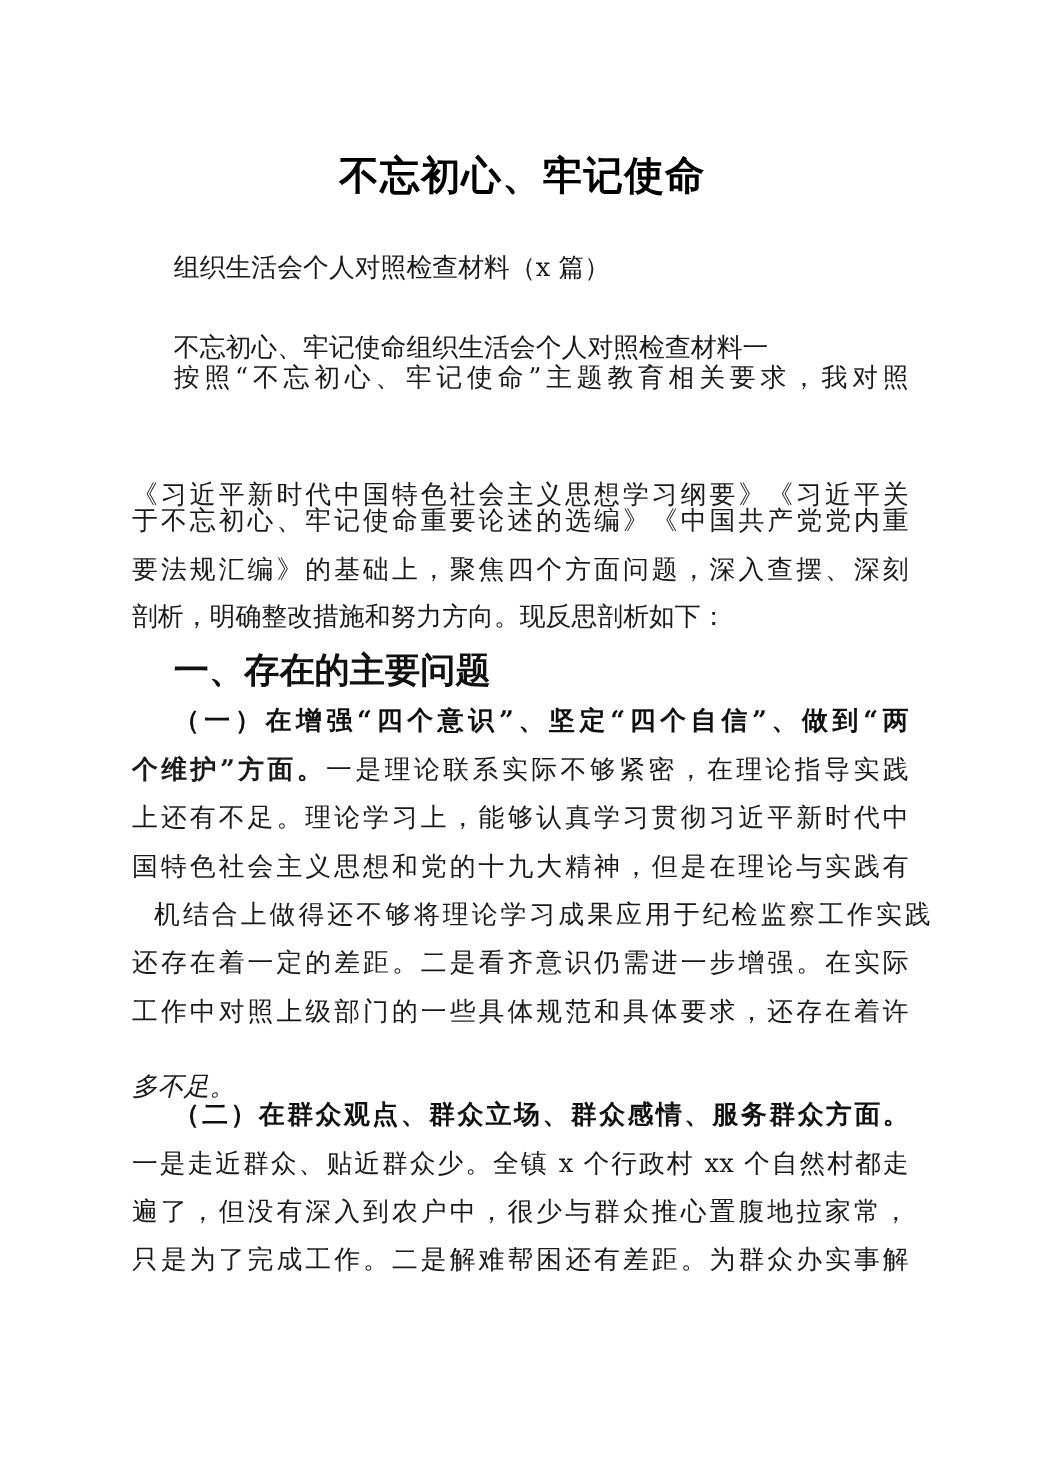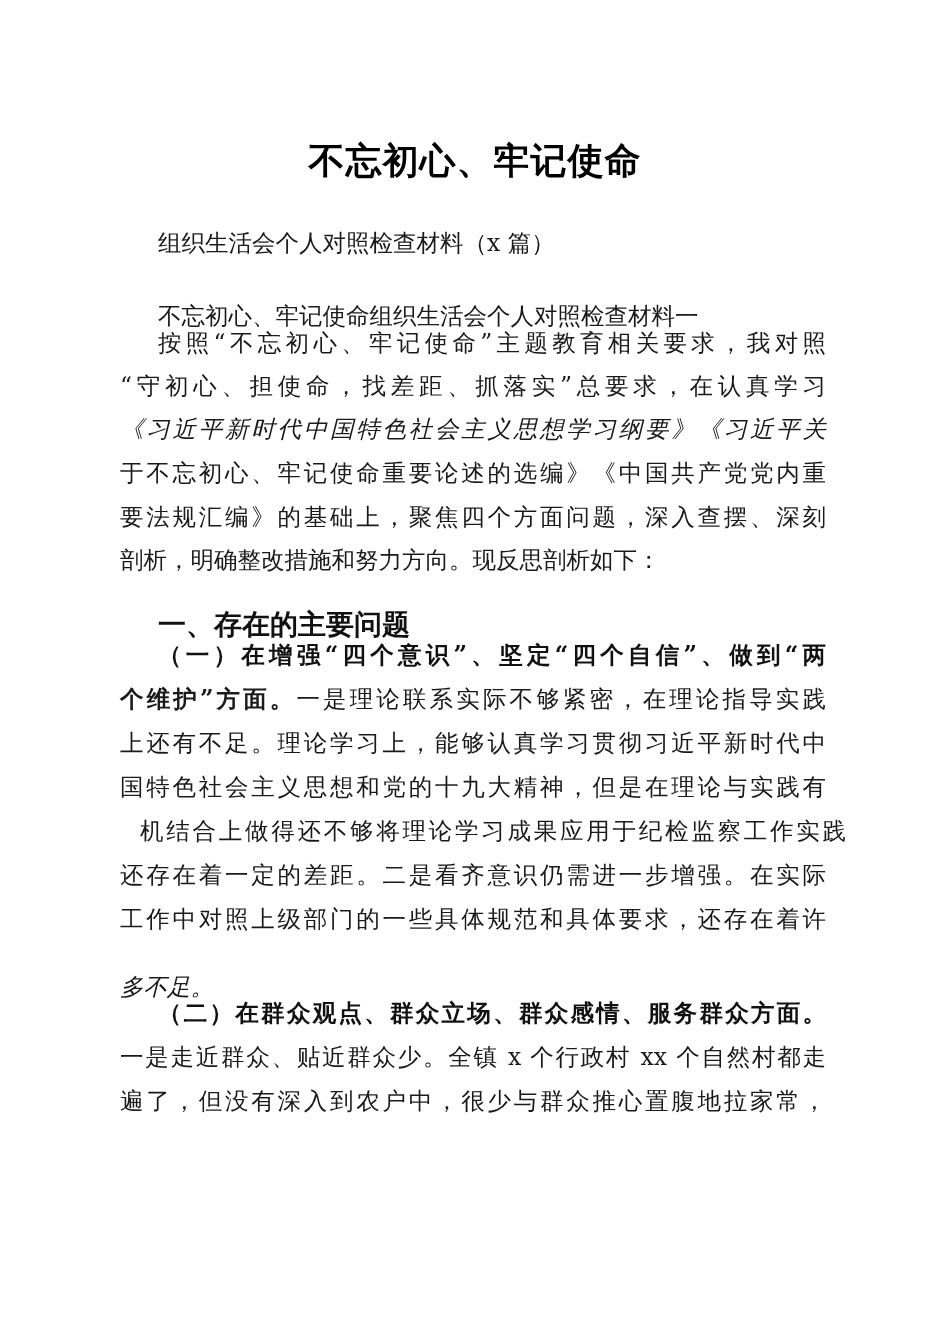--- a/index.html
+++ b/index.html
@@ -45,55 +45,54 @@
       text-align: justify;
       text-align-last: justify;
       color: #1a1a1a;
     }
     .line.indent { left: 158px; width: 668px; }
     .line.last { text-align-last: left; }
     .line.bold { font-weight: bold; color: #111; }
     .heading {
       position: absolute;
       left: 158px;
-      font-size: 28px;
+      font-size: 32px;
       font-weight: bold;
       line-height: 34px;
       font-family: "DejaVu Sans", "Liberation Sans", sans-serif;
       white-space: nowrap;
       color: #111;
-      margin-top: 16px;
     }
     .inline-bold { font-weight: bold; }
   </style>
 </head>
 <body>
 
 <div class="page">
 
   <div class="title">不忘初心、牢记使命</div>
 
   <div class="line indent last" style="top:226px;">组织生活会个人对照检查材料（x 篇）</div>
   <div class="line indent last" style="top:289px;margin-top:10px;">不忘初心、牢记使命组织生活会个人对照检查材料一</div>
 
   <div class="line indent" style="top:326px;">按照“不忘初心、牢记使命”主题教育相关要求，我对照</div>
-  <div class="line" style="top:369px;">“守初心、担使命，找差距、抓落实”总要求，在认真学习</div>
-  <div class="line" style="top:412px;font-style:italic;">《习近平新时代中国特色社会主义思想学习纲要》《习近平关</div>
+  <div class="line" style="top:432px;">《习近平新时代中国特色社会主义思想学习纲要》《习近平关</div>
   <div class="line" style="top:456px;">于不忘初心、牢记使命重要论述的选编》《中国共产党党内重</div>
   <div class="line last" style="top:543px;">剖析，明确整改措施和努力方向。现反思剖析如下：</div>
   <div class="line" style="top:500px;">要法规汇编》的基础上，聚焦四个方面问题，深入查摆、深刻</div>
 
   <div class="heading" style="top:592px;">一、存在的主要问题</div>
 
   <div class="line indent bold" style="top:638px;">（一）在增强“四个意识”、坚定“四个自信”、做到“两</div>
   <div class="line" style="top:682px;"><span class="inline-bold">个维护”方面。</span><span>一是理论联系实际不够紧密，在理论指导实践</span></div>
   <div class="line" style="top:726px;">上还有不足。理论学习上，能够认真学习贯彻习近平新时代中</div>
   <div class="line" style="top:770px;">国特色社会主义思想和党的十九大精神，但是在理论与实践有</div>
   <div class="line" style="top:814px;margin-left:20px;">机结合上做得还不够将理论学习成果应用于纪检监察工作实践</div>
   <div class="line" style="top:858px;">还存在着一定的差距。二是看齐意识仍需进一步增强。在实际</div>
   <div class="line" style="top:902px;">工作中对照上级部门的一些具体规范和具体要求，还存在着许</div>
   <div class="line last" style="top:970px;font-style:italic;">多不足。</div>
 
   <div class="line indent bold" style="top:996px;">（二）在群众观点、群众立场、群众感情、服务群众方面。</div>
   <div class="line" style="top:1040px;">一是走近群众、贴近群众少。全镇 x 个行政村 xx 个自然村都走</div>
   <div class="line" style="top:1084px;">遍了，但没有深入到农户中，很少与群众推心置腹地拉家常，</div>
+  <div class="line" style="top:1128px;">只是为了完成工作。二是解难帮困还有差距。为群众办实事解</div>
 
 </div>
 
 </body></html>

